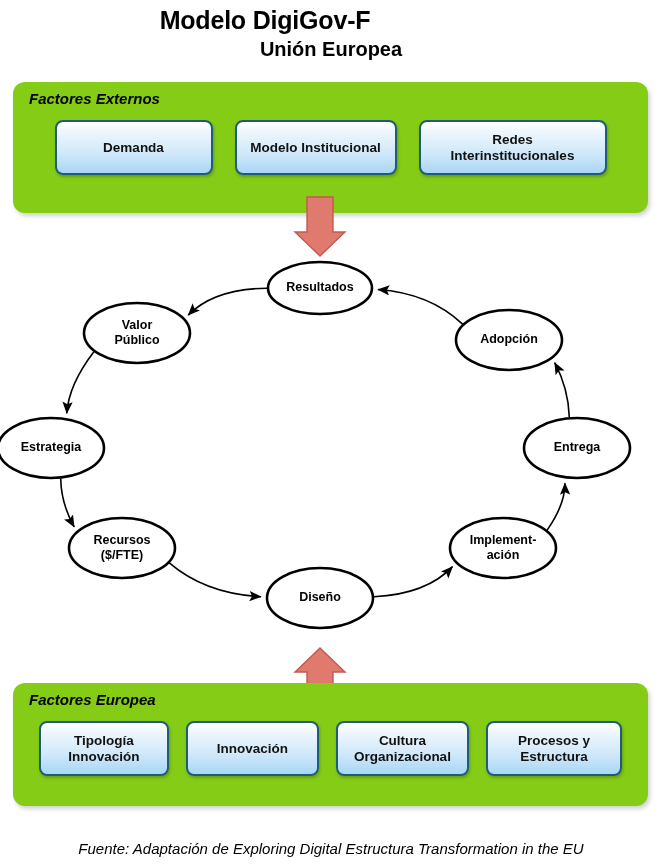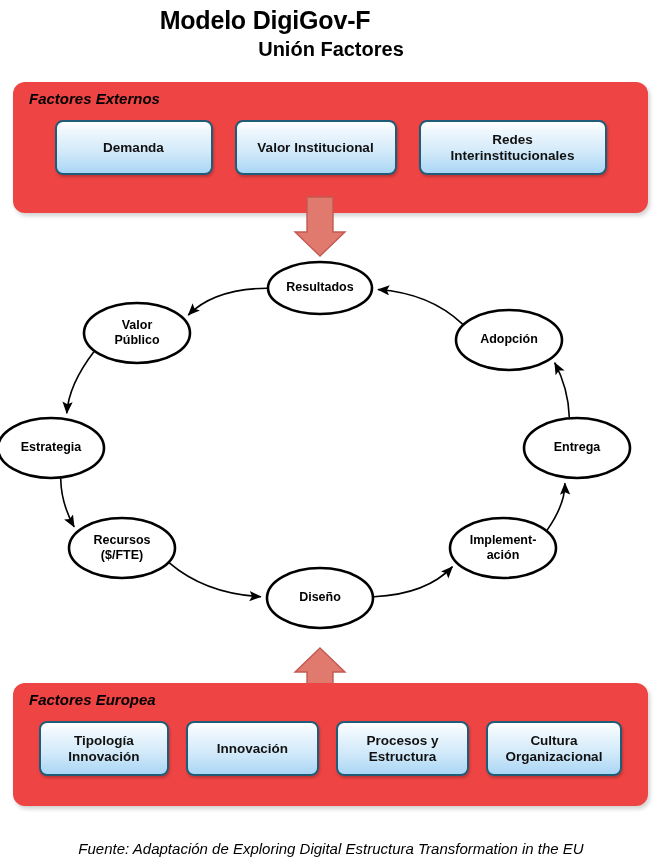--- a/index.html
+++ b/index.html
@@ -19,21 +19,21 @@
     letter-spacing:-0.2px;
   }
   .title-sub{
     position:absolute;left:0;top:38px;width:662px;
     text-align:center;font-size:20px;font-weight:bold;color:#000;
   }
 
   
   .panel{
     position:absolute;
-    background:#ef4444;
+    background:#84cc16;
     border-radius:12px;
     box-shadow:2px 3px 4px rgba(0,0,0,0.18);
   }
   #panel-external{left:13px;top:82px;width:635px;height:131px;}
   #panel-internal{left:13px;top:683px;width:635px;height:123px;}
   .panel-title{
     position:absolute;left:16px;top:8px;
     font-size:15px;font-weight:bold;font-style:italic;color:#000;
   }
   .panel-boxes{
@@ -80,27 +80,27 @@
     position:absolute;left:0;top:840px;width:662px;
     text-align:center;font-size:15px;font-style:italic;color:#000;
   }
 </style>
 </head>
 <body>
 
 <div class="stage">
 
   <div class="title-main">Modelo DigiGov-F</div>
-  <div class="title-sub">Unión Factores</div>
+  <div class="title-sub">Unión Europea</div>
 
   <div class="panel" id="panel-external">
     <div class="panel-title">Factores Externos</div>
     <div class="panel-boxes">
       <div class="factor-box">Demanda</div>
-      <div class="factor-box">Valor Institucional</div>
+      <div class="factor-box">Modelo Institucional</div>
       <div class="factor-box">Redes<br>Interinstitucionales</div>
     </div>
   </div>
 
   <svg id="cycle-svg" viewBox="0 0 662 867">
     <defs>
       <marker id="arrowhead" markerWidth="9" markerHeight="9" refX="7.2" refY="3.2" orient="auto" markerUnits="strokeWidth">
         <path d="M0,0 L7.6,3.2 L0,6.4 L1.6,3.2 z" fill="#000"></path>
       </marker>
     </defs>
@@ -157,19 +157,19 @@
           <text class="node-label" x="509" y="340"><tspan x="509" dy="0">Adopción</tspan></text>
         </g>
       </g>
   </svg>
 
   <div class="panel" id="panel-internal">
     <div class="panel-title">Factores Europea</div>
     <div class="panel-boxes">
       <div class="factor-box">Tipología<br>Innovación</div>
       <div class="factor-box">Innovación</div>
+      <div class="factor-box">Cultura<br>Organizacional</div>
       <div class="factor-box">Procesos y<br>Estructura</div>
-      <div class="factor-box">Cultura<br>Organizacional</div>
     </div>
   </div>
 
   <div class="caption">Fuente: Adaptación de Exploring Digital Estructura Transformation in the EU</div>
 </div>
 
 </body></html>

